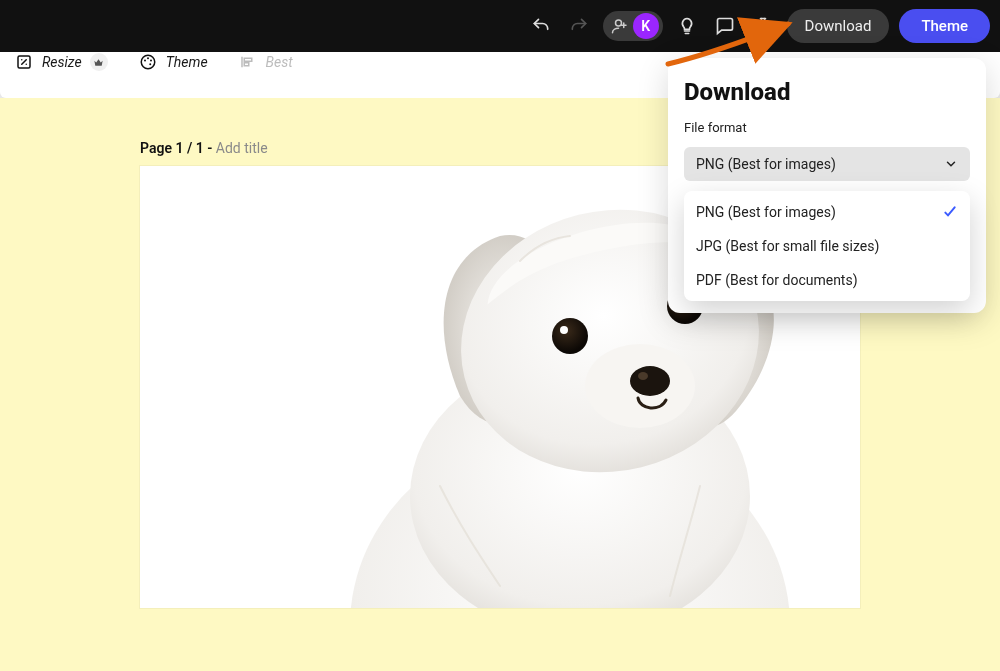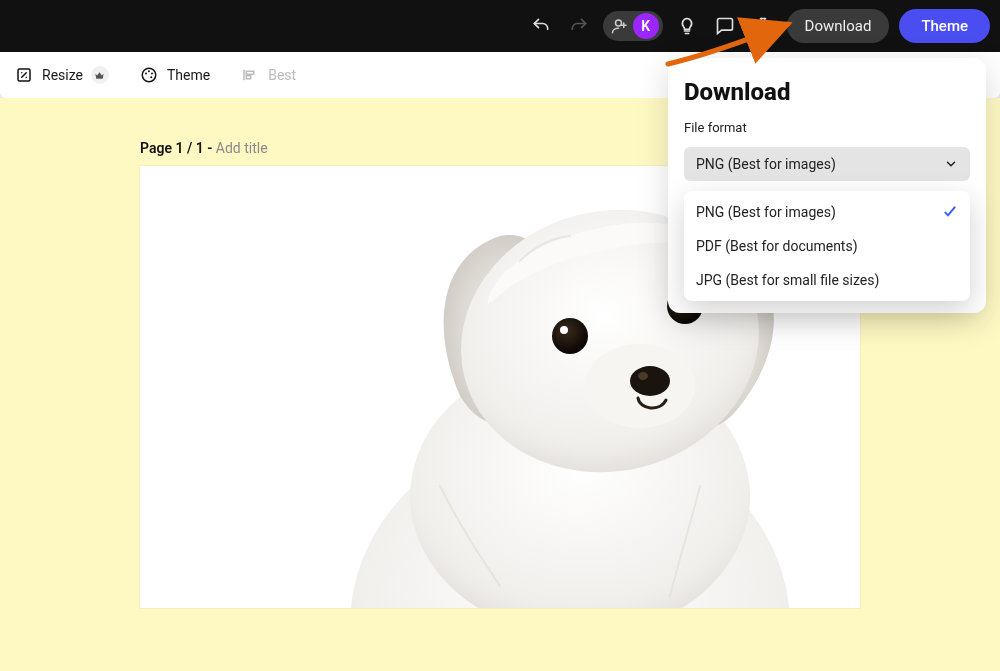--- a/index.html
+++ b/index.html
@@ -62,25 +62,26 @@
   }
 
   
   .toolbar2 {
     position: relative;
     height: 46px;
     background: #fff;
     border-bottom-left-radius: 6px;
     border-bottom-right-radius: 6px;
     display: flex;
-    align-items: center;
+    align-items: flex-start;
     gap: 30px;
     padding: 0 14px;
     font-size: 14px;
     color: #1a1a1a;
+    font-style: italic;
   }
   .tool-item {
     display:flex; align-items:center; gap:8px; cursor:pointer;
   }
   .tool-item .ticon { width:20px; height:20px; display:flex; align-items:center; justify-content:center; }
   .tool-item.disabled { color: #bcbcbc; }
   .premium-badge {
     width:18px; height:18px; border-radius:50%;
     background:#f0f0f0; display:flex; align-items:center; justify-content:center;
     font-size:11px; color:#444;
@@ -339,19 +340,19 @@
   <div class="options">
     <div class="opt">
       <span>PNG (Best for images)</span>
       <span class="check">
         <svg width="16" height="16" viewBox="0 0 24 24" fill="none" stroke="#3b5bff" stroke-width="3" stroke-linecap="round">
             <path d="M5 13l4 4 10-12"></path>
           </svg>
       </span>
     </div>
     <div class="opt">
+      <span>JPG (Best for small file sizes)</span>
+    </div>
+    <div class="opt">
       <span>PDF (Best for documents)</span>
     </div>
-    <div class="opt">
-      <span>JPG (Best for small file sizes)</span>
-    </div>
   </div>
 </div>
 
 </body></html>

